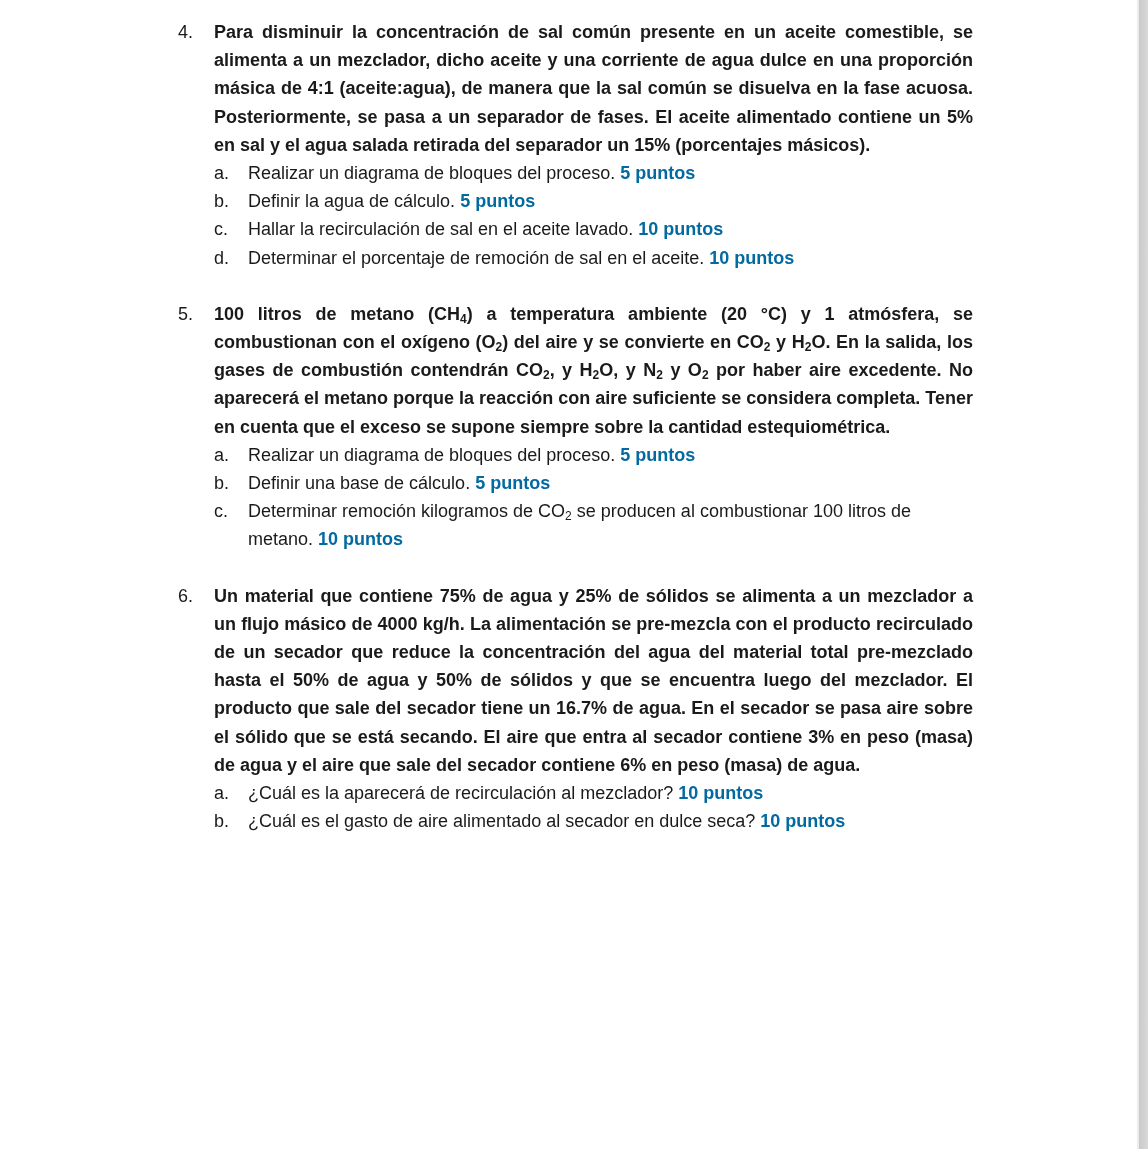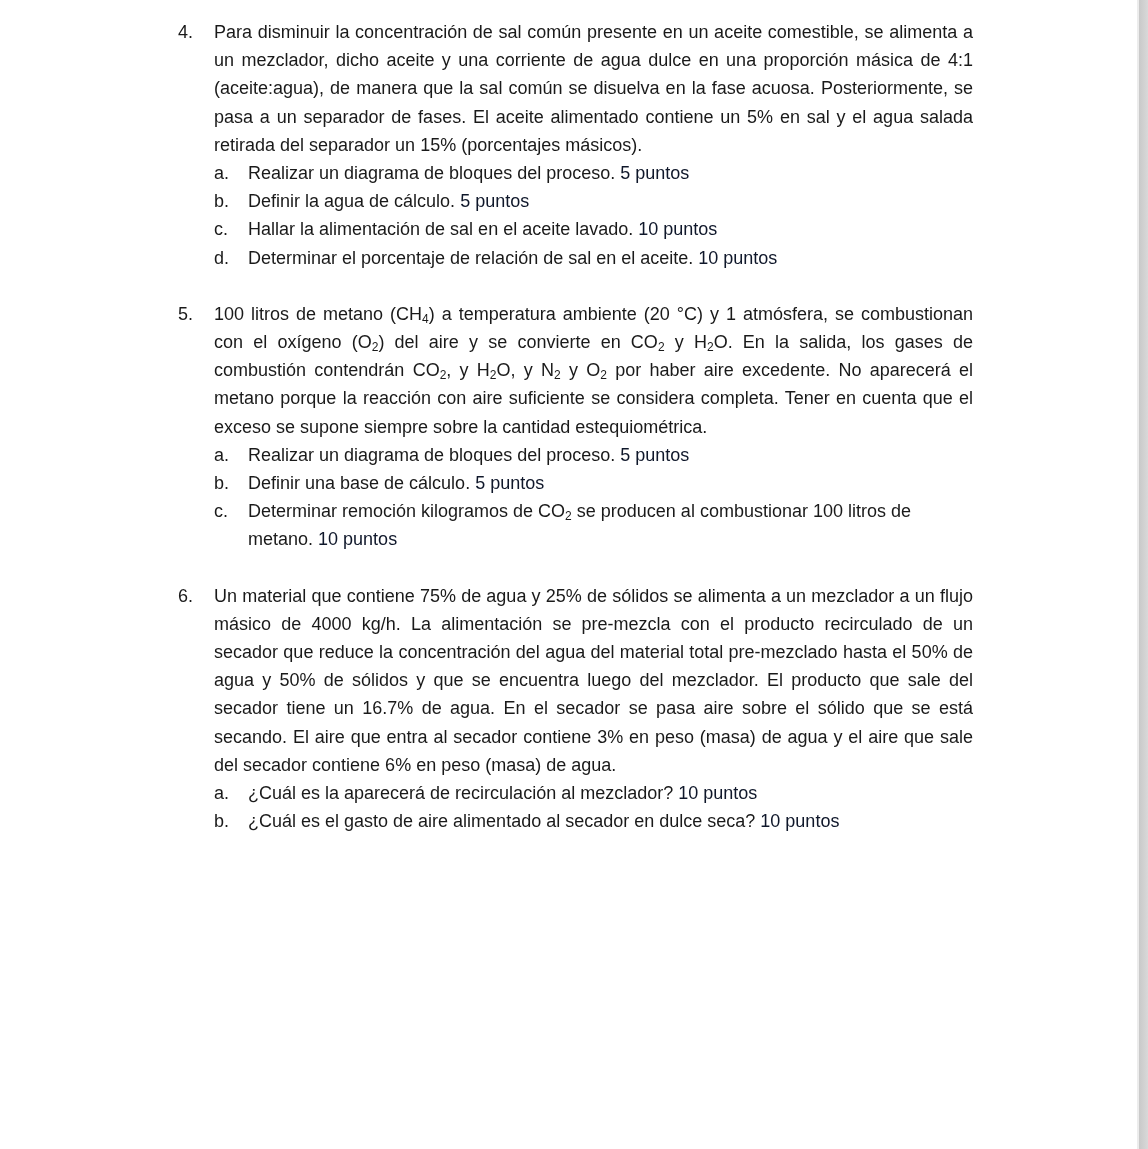--- a/index.html
+++ b/index.html
@@ -22,24 +22,24 @@
     position: absolute; left: 1139px; top: 0; width: 9px; height: 1149px;
     background: linear-gradient(to right, #c9c9c9, #d9d9d9);
   }
   .content {
     position: absolute; left: 178px; top: 18px; width: 795px;
     font-size: 18px; line-height: 28.2px;
   }
   .question { position: relative; padding-left: 36px; }
   .question + .question { margin-top: 28px; }
   .qnum { position: absolute; left: 0; top: 0; }
-  .qtext { text-align: justify; }
+  .qtext { text-align: justify; font-weight: bold; }
   .sub { position: relative; padding-left: 34px; }
   .subletter { position: absolute; left: 0; top: 0; }
-  .pts { color: #0f172a; font-weight: normal; }
+  .pts { color: #0369a1; font-weight: bold; }
   sub { font-size: 12px; line-height: 0; vertical-align: -3px; }
 </style>
 </head>
 <body>
 
 <div class="page">
   <div class="content">
 
     <div class="question">
       <span class="qnum">4.</span>
@@ -49,26 +49,26 @@
         <span>Realizar un diagrama de bloques del proceso.</span>
         <span class="pts">5 puntos</span>
       </div>
       <div class="sub">
         <span class="subletter">b.</span>
         <span>Definir la agua de cálculo.</span>
         <span class="pts">5 puntos</span>
       </div>
       <div class="sub">
         <span class="subletter">c.</span>
-        <span>Hallar la alimentación de sal en el aceite lavado.</span>
+        <span>Hallar la recirculación de sal en el aceite lavado.</span>
         <span class="pts">10 puntos</span>
       </div>
       <div class="sub">
         <span class="subletter">d.</span>
-        <span>Determinar el porcentaje de relación de sal en el aceite.</span>
+        <span>Determinar el porcentaje de remoción de sal en el aceite.</span>
         <span class="pts">10 puntos</span>
       </div>
     </div>
 
     <div class="question">
       <span class="qnum">5.</span>
       <div class="qtext"><span>100 litros de metano (CH</span><sub>4</sub><span>) a temperatura ambiente (20 °C) y 1 atmósfera, se combustionan con el oxígeno (O</span><sub>2</sub><span>) del aire y se convierte en CO</span><sub>2</sub><span> y H</span><sub>2</sub><span>O. En la salida, los gases de combustión contendrán CO</span><sub>2</sub><span>, y H</span><sub>2</sub><span>O, y N</span><sub>2</sub><span> y O</span><sub>2</sub><span> por haber aire excedente. No aparecerá el metano porque la reacción con aire suficiente se considera completa. Tener en cuenta que el exceso se supone siempre sobre la cantidad estequiométrica.</span></div>
       <div class="sub">
         <span class="subletter">a.</span>
         <span>Realizar un diagrama de bloques del proceso.</span>

